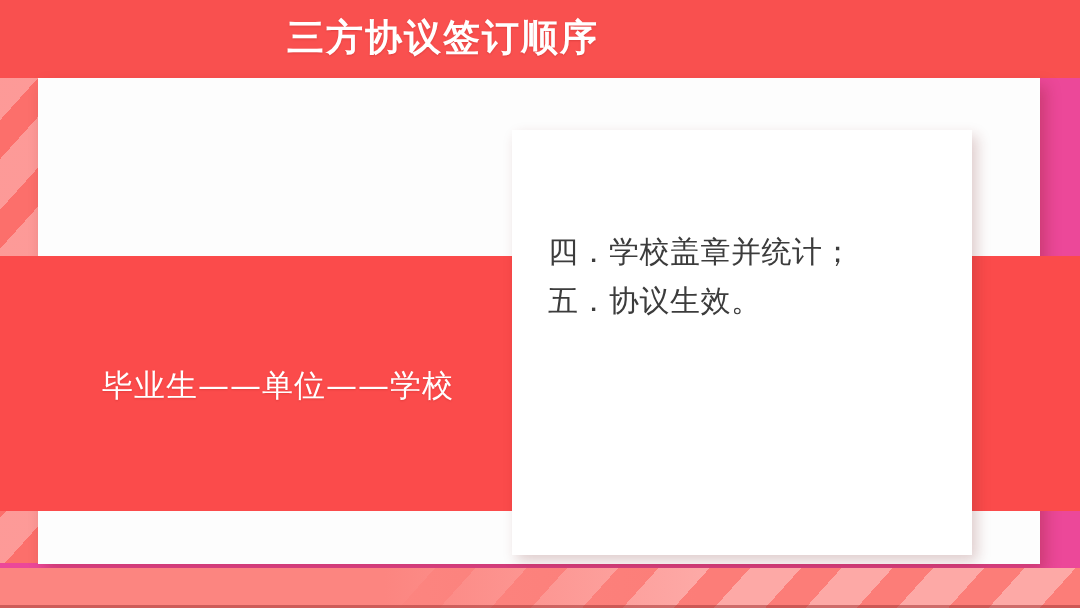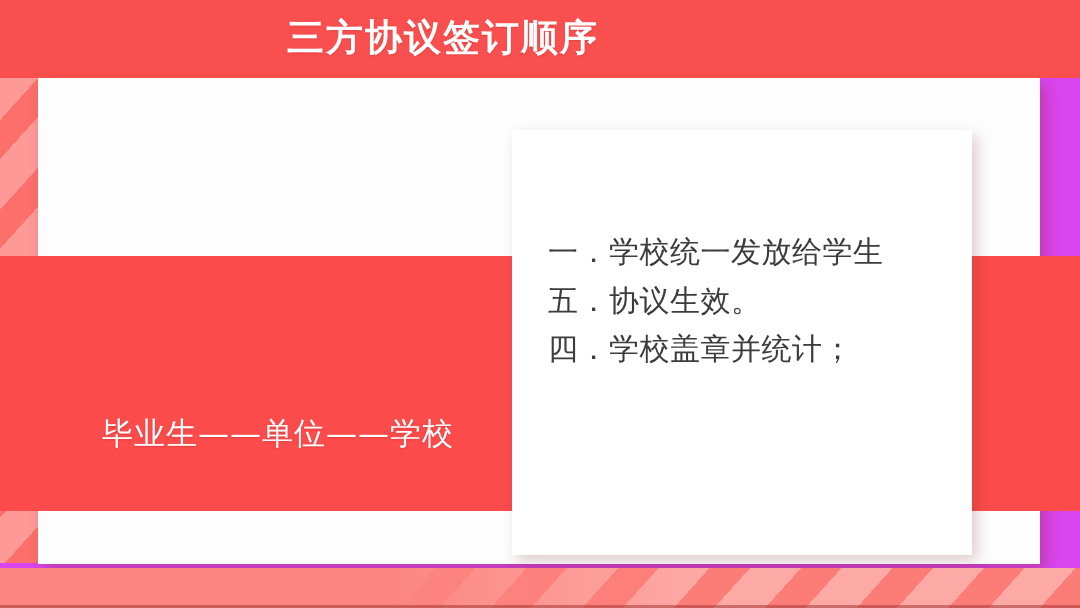--- a/index.html
+++ b/index.html
@@ -10,21 +10,21 @@
   }
   body {
     font-family: "DejaVu Sans", "Liberation Sans", sans-serif;
   }
 
   #slide {
     position: relative;
     width: 1080px;
     height: 608px;
     overflow: hidden;
-    background: #d946ef;
+    background: #ec4899;
   }
 
   
   .stripes-left {
     position: absolute;
     left: 0;
     top: 78px;
     width: 40px;
     height: 485px;
     background:
@@ -120,21 +120,20 @@
     left: 58px;
     top: 364px;
     width: 440px;
     text-align: center;
     font-size: 31px;
     color: #ffffff;
     letter-spacing: 1px;
     line-height: 42px;
     white-space: nowrap;
     text-shadow: 0 1px 2px rgba(150,20,20,.22);
-    margin-top: 48px;
   }
 
   
   .inner-card {
     position: absolute;
     left: 512px;
     top: 130px;
     width: 460px;
     height: 425px;
     background: #ffffff;
@@ -174,27 +173,24 @@
 
   <div class="white-panel"></div>
 
   <div class="red-band"></div>
   <div class="band-label">毕业生——单位——学校</div>
 
   <div class="inner-card"></div>
 
   <div class="step-list">
     <div class="step-row">
-      <span class="step-index">一．</span><span class="step-text">学校统一发放给学生</span>
+      <span class="step-index">四．</span><span class="step-text">学校盖章并统计；</span>
     </div>
     <div class="step-row">
       <span class="step-index">五．</span><span class="step-text">协议生效。</span>
-    </div>
-    <div class="step-row">
-      <span class="step-index">四．</span><span class="step-text">学校盖章并统计；</span>
     </div>
   </div>
 
   <div class="stripes-bottom"></div>
   <div class="stripes-bottom-fade"></div>
   <div class="bottom-hairline"></div>
 
 </div>
 
 </body></html>

